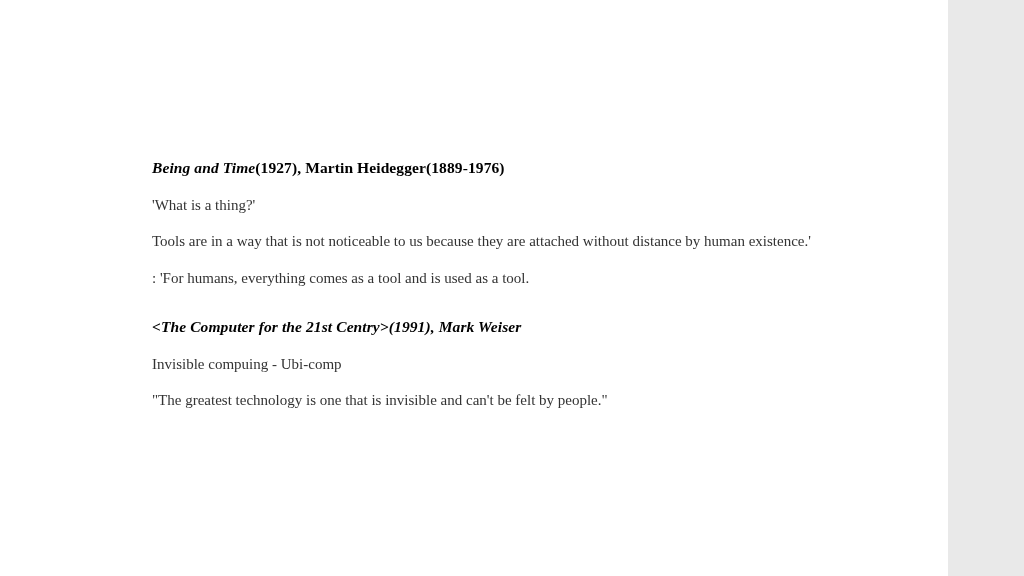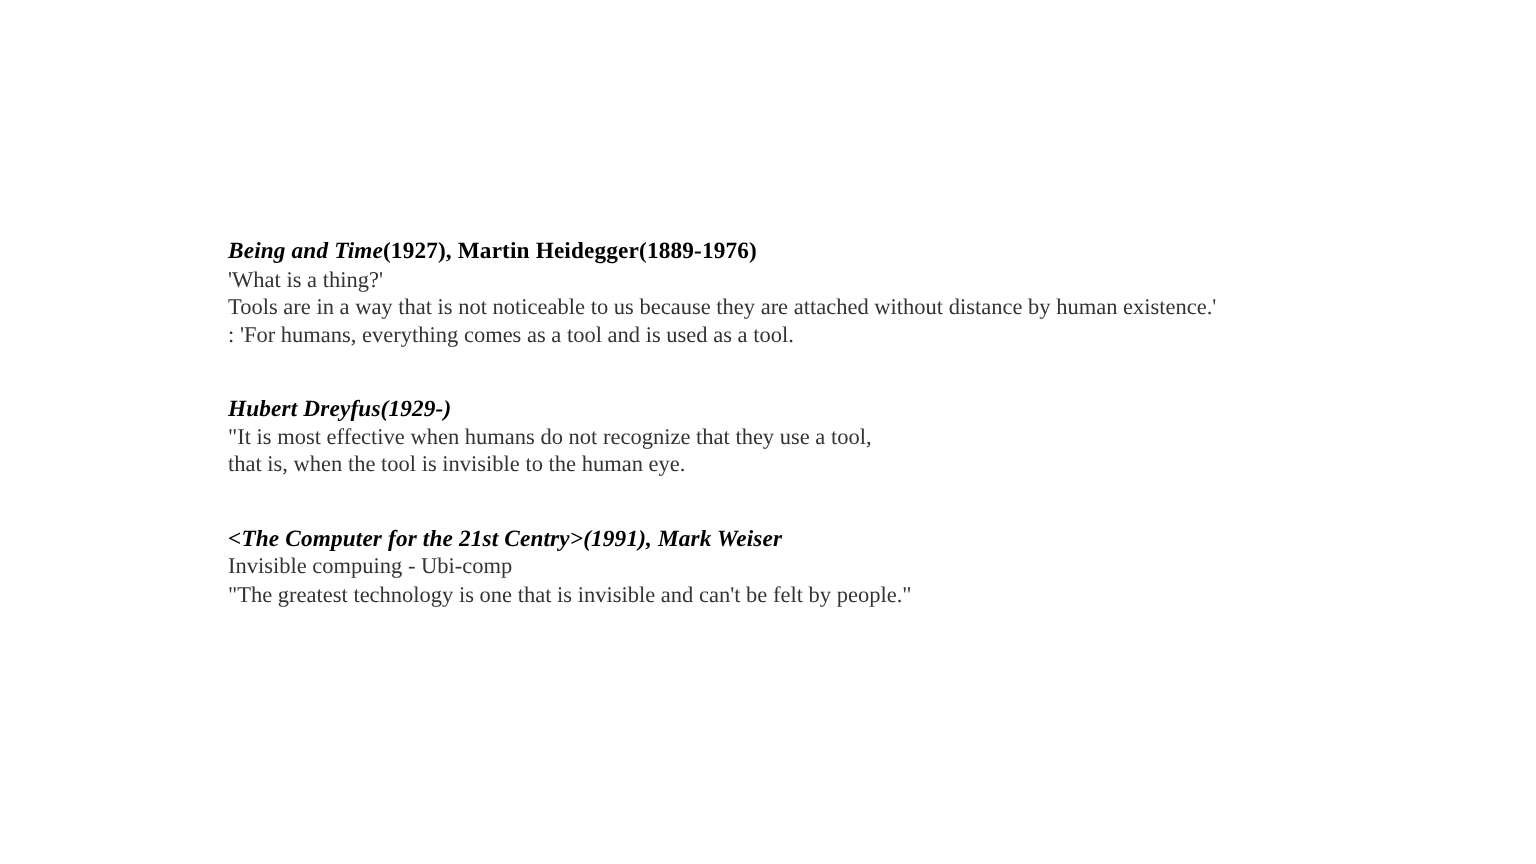--- a/index.html
+++ b/index.html
@@ -10,21 +10,21 @@
   * { box-sizing: border-box; }
   html, body { margin: 0; padding: 0; }
   body {
     width: 1024px;
     height: 576px;
     background: #e9e9e9;
     font-family: "Liberation Serif", serif;
   }
   .slide {
     position: relative;
-    width: 1024px;
+    width: 948px;
     height: 576px;
     background: var(--bg);
     overflow: hidden;
   }
   .content {
     position: absolute;
     left: 152px;
     top: 159px;
     right: 30px;
   }
@@ -42,40 +42,36 @@
     color: var(--heading-color);
     letter-spacing: 0.1px;
   }
   .title-italic { font-style: italic; }
   .title-rest { font-style: normal; }
   .quote-line {
     font-size: 15px;
     line-height: 18.5px;
     color: var(--body-color);
     white-space: nowrap;
+    margin-top: 18px;
   }
 </style>
 </head>
 <body>
 
 <div class="slide">
   <div class="content">
 
     <section class="quote-section">
       <h2 class="section-heading"><span class="title-italic">Being and Time</span><span class="title-rest">(1927), Martin Heidegger(1889-1976)</span></h2>
       <div class="quote-line">'What is a thing?'</div>
       <div class="quote-line">Tools are in a way that is not noticeable to us because they are attached without distance by human existence.'</div>
       <div class="quote-line">: 'For humans, everything comes as a tool and is used as a tool.</div>
     </section>
 
-    <section class="quote-section">
-      <h2 class="section-heading"><span class="title-italic">Hubert Dreyfus(1929-)</span><span class="title-rest"></span></h2>
-      <div class="quote-line">"It is most effective when humans do not recognize that they use a tool,</div>
-      <div class="quote-line">that is, when the tool is invisible to the human eye.</div>
-    </section>
 
     <section class="quote-section">
       <h2 class="section-heading"><span class="title-italic">&lt;The Computer for the 21st Centry&gt;(1991), Mark Weiser</span><span class="title-rest"></span></h2>
       <div class="quote-line">Invisible compuing - Ubi-comp</div>
       <div class="quote-line">"The greatest technology is one that is invisible and can't be felt by people."</div>
     </section>
 
   </div>
 </div>
 

